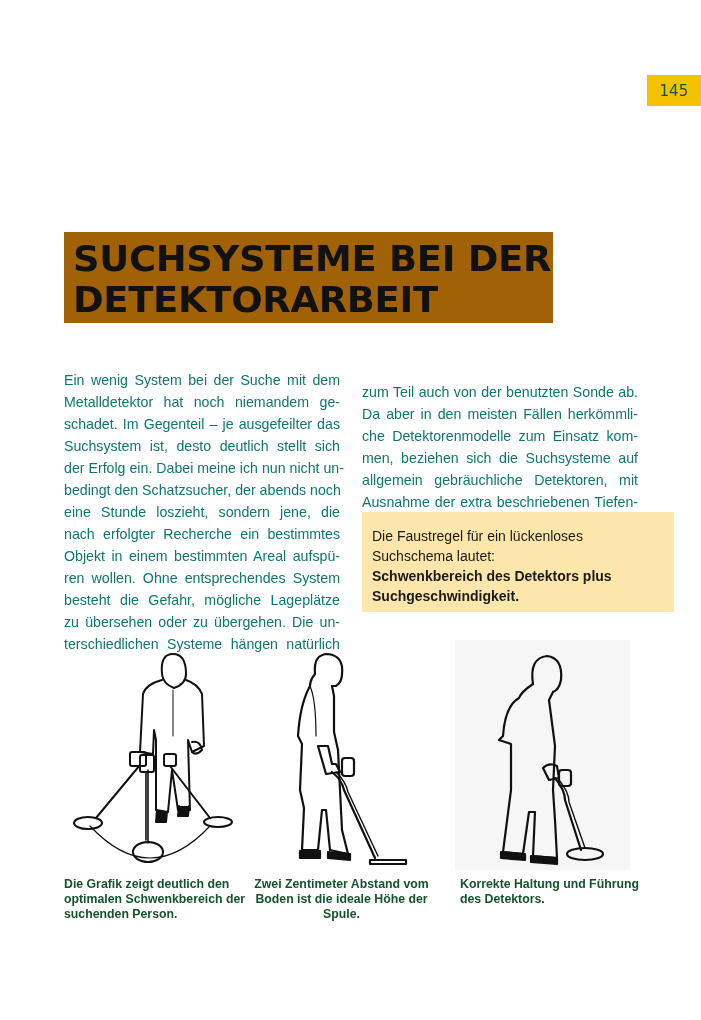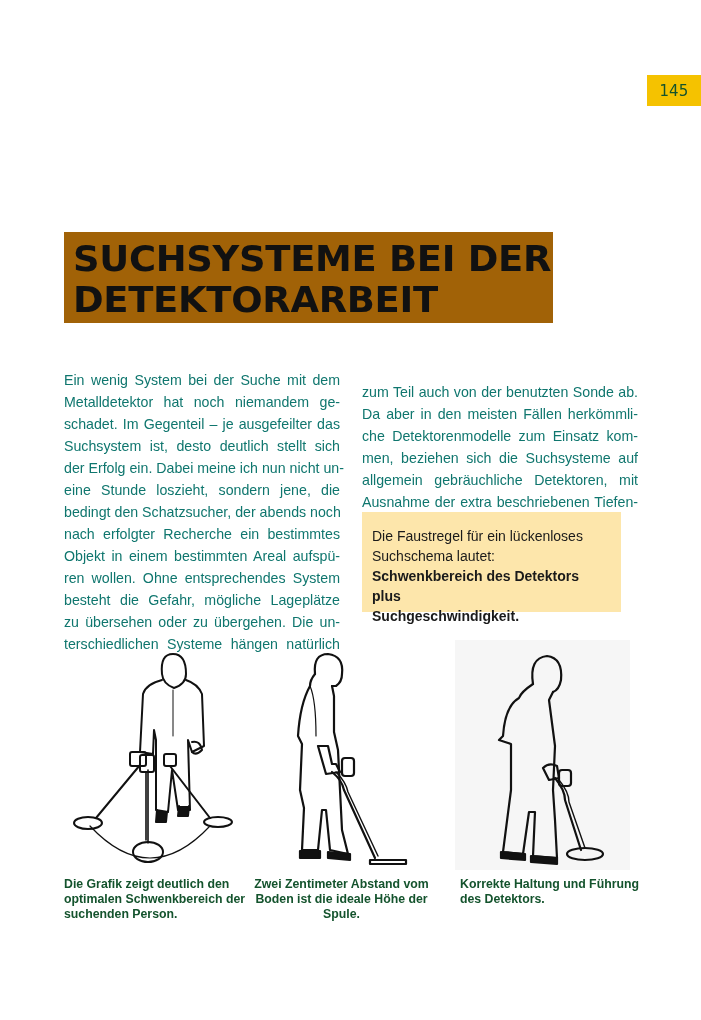--- a/index.html
+++ b/index.html
@@ -29,21 +29,21 @@
       color: #0f766e;
     }
     .col .line {
       display: block; text-align: justify; text-align-last: justify; white-space: nowrap;
       height: 22px;
     }
     .col .line.last { text-align-last: left; }
     .col-left { left: 64px; }
     .col-right { left: 362px; margin-top: 12px; }
     .info-box {
-      position: absolute; left: 362px; top: 512px; width: 259px; height: 100px;
+      position: absolute; left: 362px; top: 512px; width: 312px; height: 100px;
       background: #fde6ab; box-sizing: border-box; padding: 14px 10px 16px 10px;
       font-family: "Liberation Sans", sans-serif; font-size: 14px; line-height: 20px; color: #1a1a1a;
     }
     .info-box .bold { font-weight: bold; }
     .figure {
       position: absolute; top: 640px; height: 230px;
     }
     .fig1 { left: 60px; width: 200px; }
     .fig2 { left: 270px; width: 170px; }
     .fig3 { left: 455px; width: 175px; background: #f6f6f6; }
@@ -68,22 +68,22 @@
   <div class="heading-line">SUCHSYSTEME BEI DER</div>
   <div class="heading-line">DETEKTORARBEIT</div>
 </div>
 
 <div class="col col-left">
   <span class="line">Ein wenig System bei der Suche mit dem</span>
   <span class="line">Metalldetektor hat noch niemandem ge-</span>
   <span class="line">schadet. Im Gegenteil – je ausgefeilter das</span>
   <span class="line">Suchsystem ist, desto deutlich stellt sich</span>
   <span class="line">der Erfolg ein. Dabei meine ich nun nicht un-</span>
+  <span class="line">bedingt den Schatzsucher, der abends noch</span>
   <span class="line">eine Stunde loszieht, sondern jene, die</span>
-  <span class="line">bedingt den Schatzsucher, der abends noch</span>
   <span class="line">nach erfolgter Recherche ein bestimmtes</span>
   <span class="line">Objekt in einem bestimmten Areal aufspü-</span>
   <span class="line">ren wollen. Ohne entsprechendes System</span>
   <span class="line">besteht die Gefahr, mögliche Lageplätze</span>
   <span class="line">zu übersehen oder zu übergehen. Die un-</span>
   <span class="line">terschiedlichen Systeme hängen natürlich</span>
 </div>
 
 <div class="col col-right">
   <span class="line">zum Teil auch von der benutzten Sonde ab.</span>

